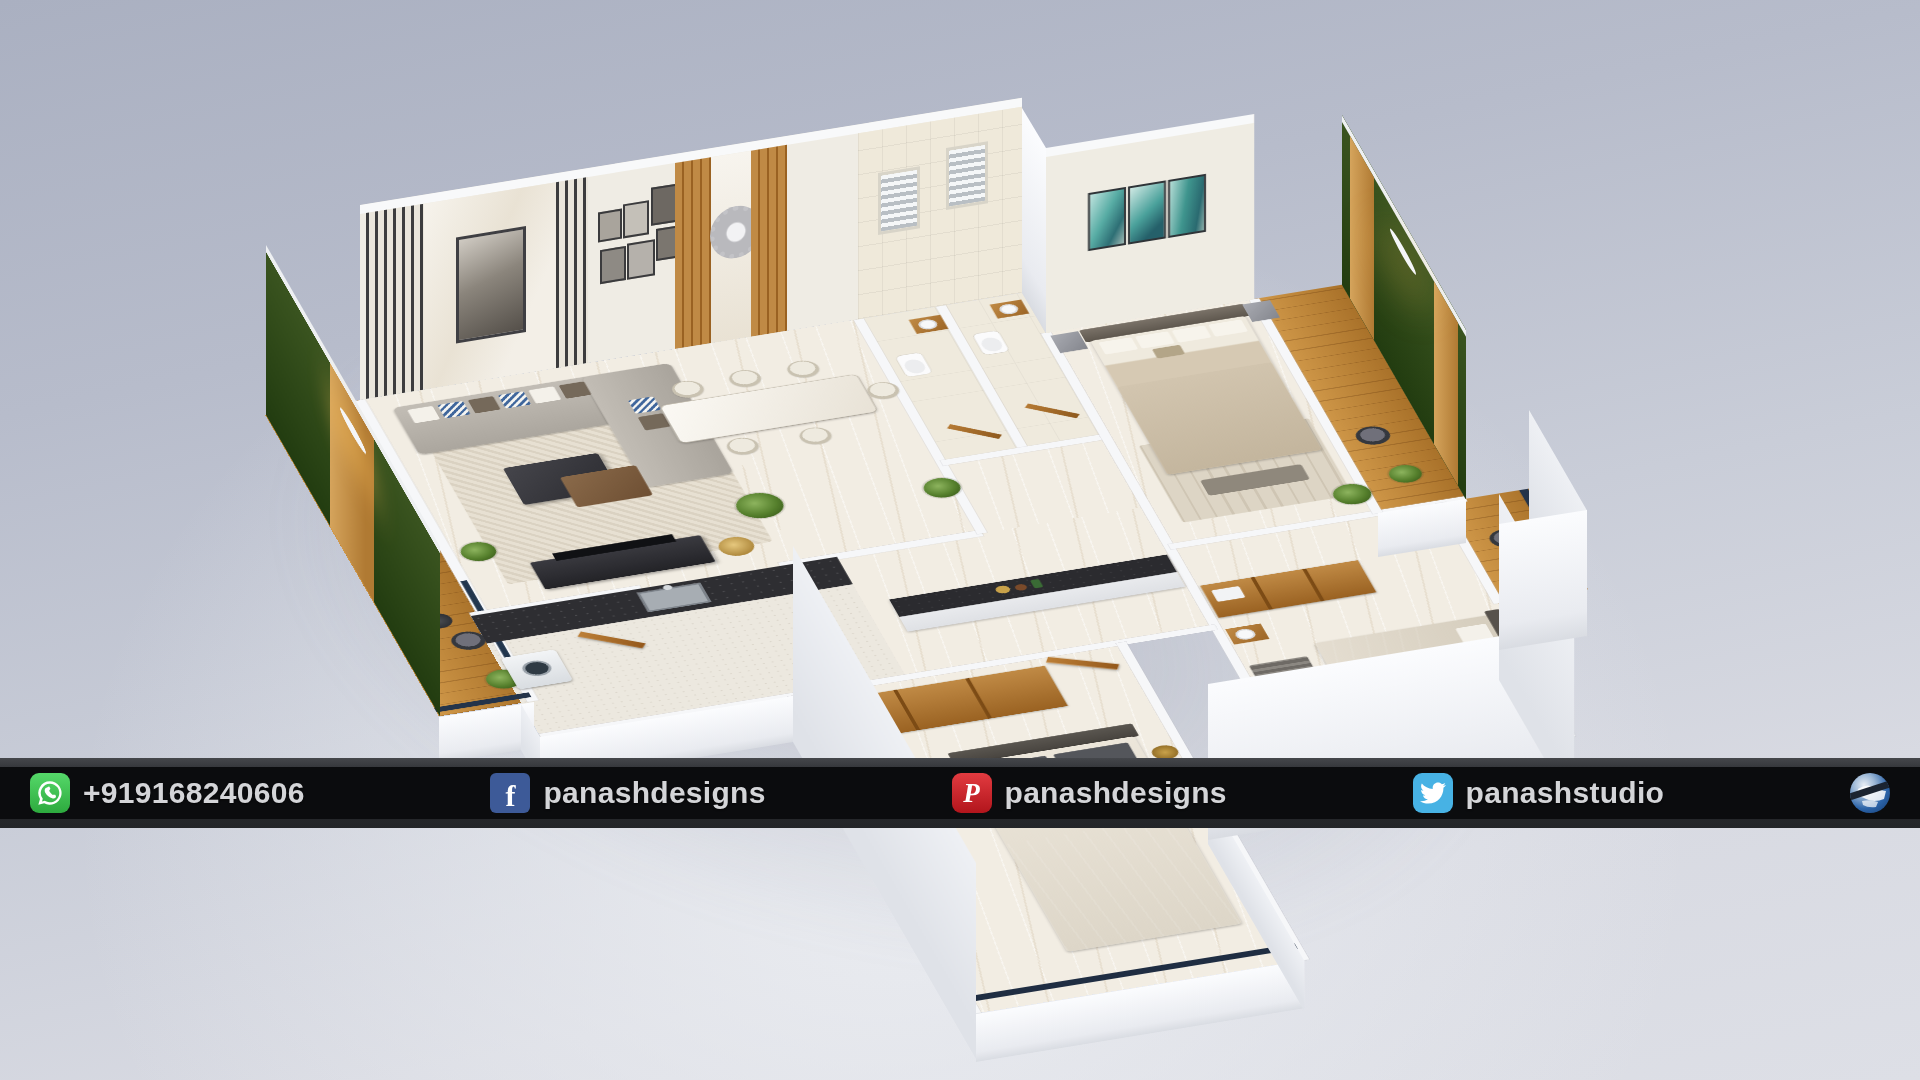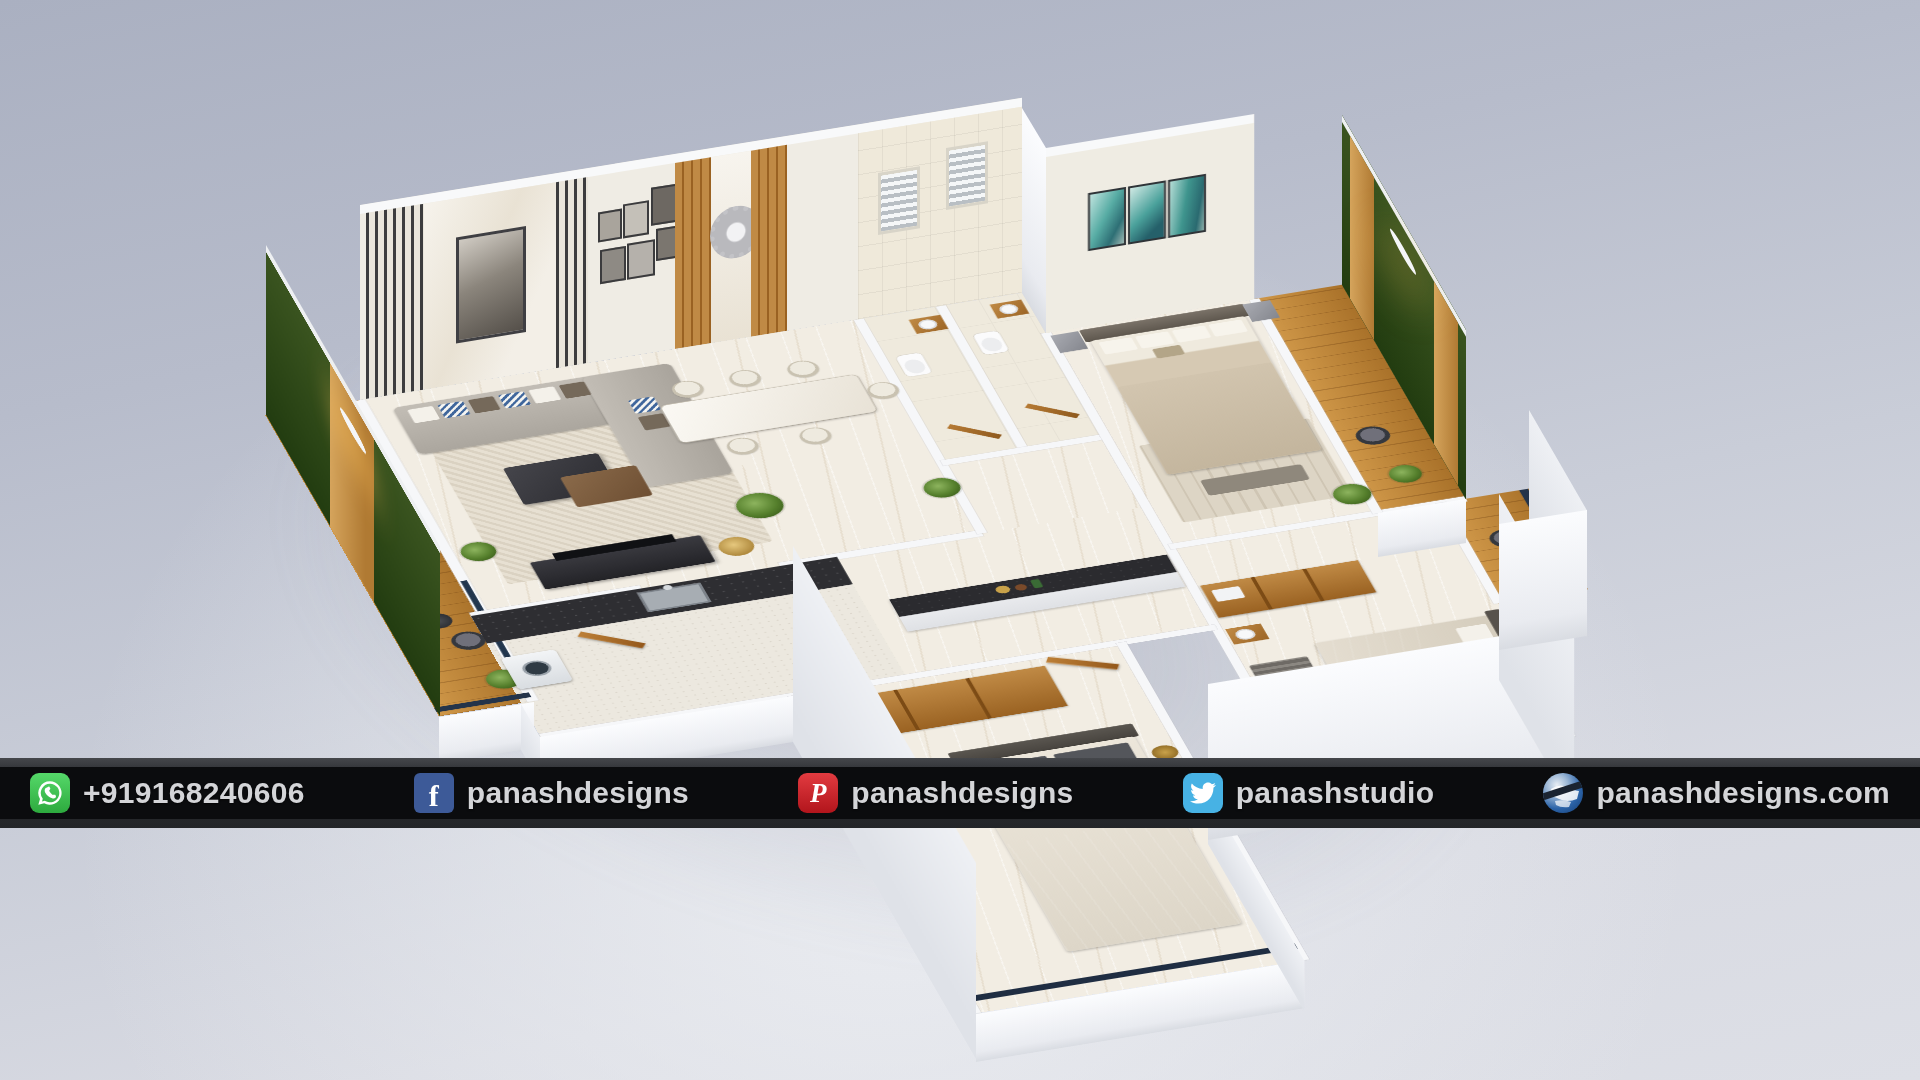--- a/index.html
+++ b/index.html
@@ -280,17 +280,16 @@
     </div>
 
     <div class="bitem">
       <div class="bic" style="border-radius:50%;background:radial-gradient(circle at 35% 30%,#e8eef5 0%,#9db8d6 28%,#2b63a8 62%,#143a6e 100%);overflow:hidden;">
         <svg width="40" height="40" viewBox="0 0 40 40">
           <path d="M8 16 Q16 10 24 14 T36 18 L34 26 Q24 30 16 26 T6 24 Z" fill="#ffffff" opacity="0.85"></path>
           <path d="M12 28 Q20 26 28 29 L26 34 Q18 35 13 32 Z" fill="#ffffff" opacity="0.7"></path>
           <rect x="-4" y="14" width="50" height="7" fill="#1b2431" transform="rotate(-18 20 20)"></rect>
         </svg>
       </div>
-      <span class="blabel">panashdesigns.com</span>
     </div>
 
   </div>
 </div>
 
 </body></html>

